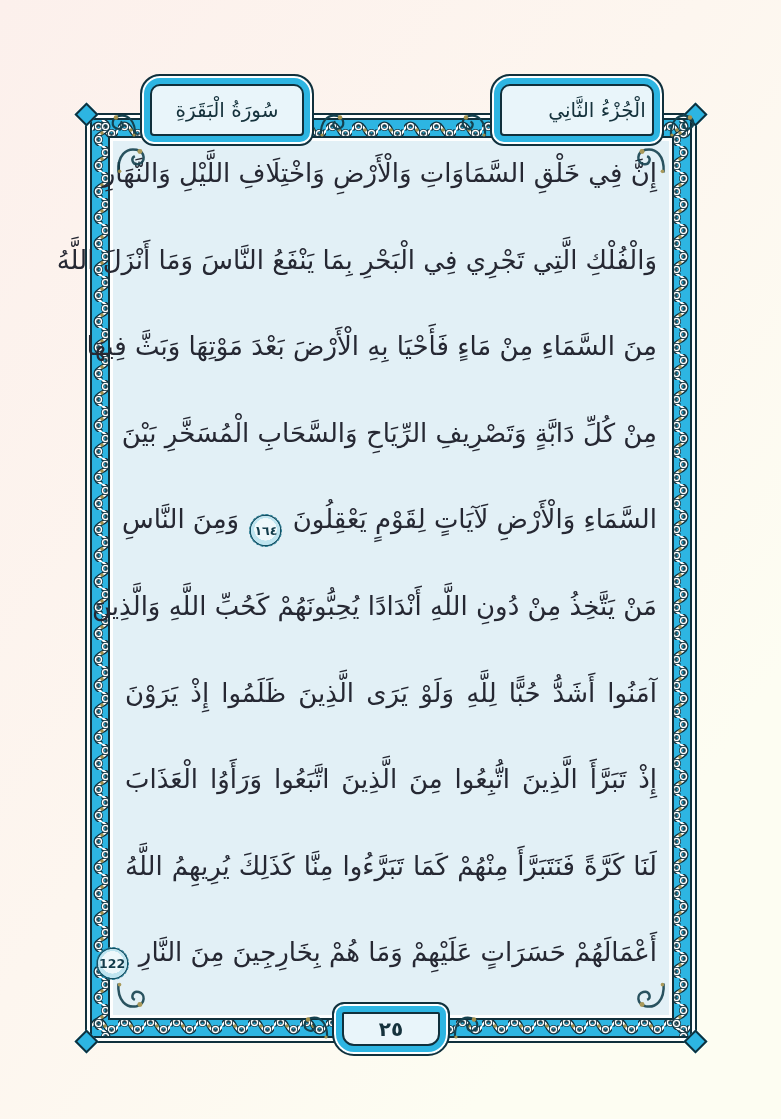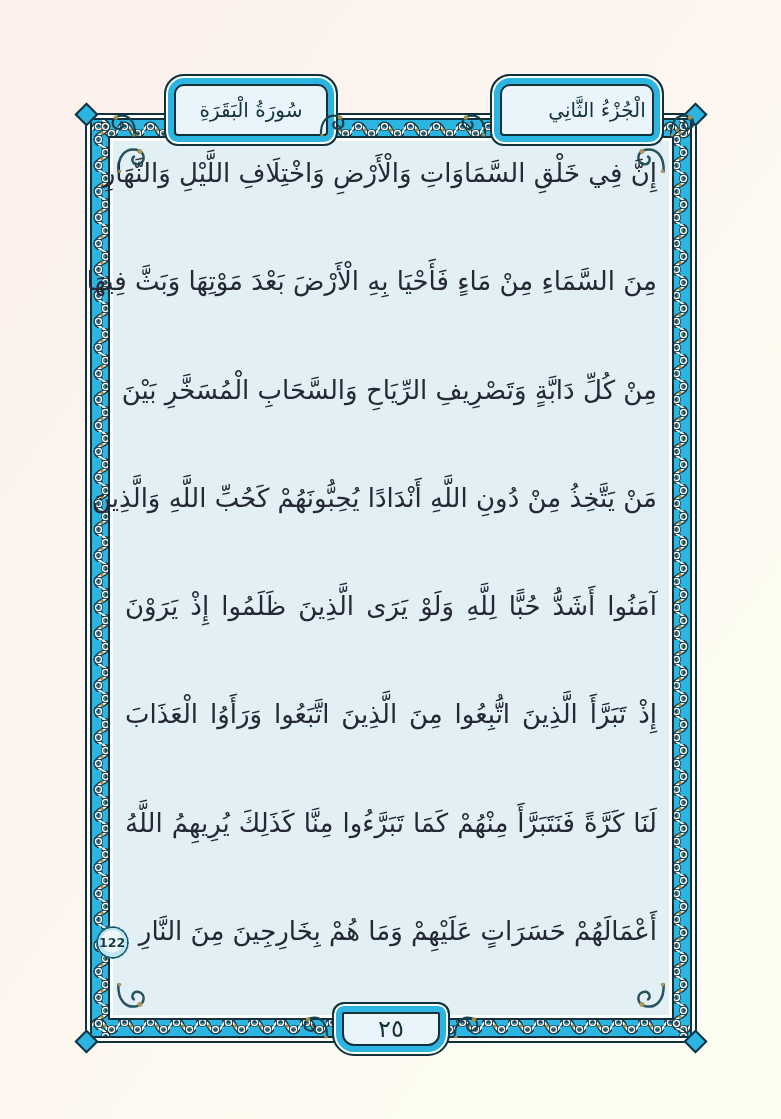--- a/index.html
+++ b/index.html
@@ -48,25 +48,25 @@
   }
   
   .cartouche{
     position:absolute;z-index:4;box-sizing:border-box;
     background:#e9f5fa;border:2px solid #10303c;
     box-shadow:inset 0 0 0 2px #fdfefe,inset 0 0 0 8px #2db5e2,inset 0 0 0 10px #10303c;
     display:flex;align-items:center;justify-content:center;
     color:#15323c;direction:rtl;
   }
   .cartouche.header{top:74px;height:72px;width:174px;border-radius:20px 20px 14px 14px;font-size:20px;}
-  .cartouche.surah{left:140px;margin-left:24px;}
+  .cartouche.surah{left:140px;}
   .cartouche.juz{left:490px;padding-left:40px;}
   .cartouche.pagenum{
     left:332px;top:1002px;width:118px;height:54px;
-    border-radius:12px 12px 22px 22px;font-size:24px;font-weight:normal;
+    border-radius:12px 12px 22px 22px;font-size:20px;font-weight:bold;
   }
   .cartouche .label{position:relative;z-index:2;padding:0 14px;}
   
   .corner-dot{
     position:absolute;width:13px;height:13px;background:#2db5e2;
     border:2px solid #10303c;transform:rotate(45deg);z-index:3;
   }
   .corner-dot.tl{left:-9px;top:-9px}.corner-dot.tr{right:-9px;top:-9px}
   .corner-dot.bl{left:-9px;bottom:-9px}.corner-dot.br{right:-9px;bottom:-9px}
   .curl{position:absolute;z-index:5;width:30px;height:30px;}
@@ -133,22 +133,24 @@
           <use href="#curlPath"></use>
         </svg>
       <svg class="inner-curl bl" viewBox="0 0 30 30">
           <use href="#curlPath"></use>
         </svg>
       <svg class="inner-curl br" viewBox="0 0 30 30">
           <use href="#curlPath"></use>
         </svg>
       <div class="text-area">
           <div class="qline"><span>إِنَّ فِي خَلْقِ السَّمَاوَاتِ وَالْأَرْضِ وَاخْتِلَافِ اللَّيْلِ وَالنَّهَارِ</span></div>
+          <div class="qline"><span>وَالْفُلْكِ الَّتِي تَجْرِي فِي الْبَحْرِ بِمَا يَنْفَعُ النَّاسَ وَمَا أَنْزَلَ اللَّهُ</span></div>
           <div class="qline"><span>مِنَ السَّمَاءِ مِنْ مَاءٍ فَأَحْيَا بِهِ الْأَرْضَ بَعْدَ مَوْتِهَا وَبَثَّ فِيهَا</span></div>
           <div class="qline"><span>مِنْ كُلِّ دَابَّةٍ وَتَصْرِيفِ الرِّيَاحِ وَالسَّحَابِ الْمُسَخَّرِ بَيْنَ</span></div>
+          <div class="qline"><span>السَّمَاءِ وَالْأَرْضِ لَآيَاتٍ لِقَوْمٍ يَعْقِلُونَ</span> <span class="vmarker">١٦٤</span> <span>وَمِنَ النَّاسِ</span></div>
           <div class="qline"><span>مَنْ يَتَّخِذُ مِنْ دُونِ اللَّهِ أَنْدَادًا يُحِبُّونَهُمْ كَحُبِّ اللَّهِ وَالَّذِينَ</span></div>
           <div class="qline"><span>آمَنُوا أَشَدُّ حُبًّا لِلَّهِ وَلَوْ يَرَى الَّذِينَ ظَلَمُوا إِذْ يَرَوْنَ</span></div>
           <div class="qline"><span>إِذْ تَبَرَّأَ الَّذِينَ اتُّبِعُوا مِنَ الَّذِينَ اتَّبَعُوا وَرَأَوُا الْعَذَابَ</span></div>
           <div class="qline"><span>لَنَا كَرَّةً فَنَتَبَرَّأَ مِنْهُمْ كَمَا تَبَرَّءُوا مِنَّا كَذَلِكَ يُرِيهِمُ اللَّهُ</span></div>
           <div class="qline"><span>أَعْمَالَهُمْ حَسَرَاتٍ عَلَيْهِمْ وَمَا هُمْ بِخَارِجِينَ مِنَ النَّارِ</span> <span class="vmarker">122</span></div>
         </div>
     </div>
   </div>
 </div>
 

